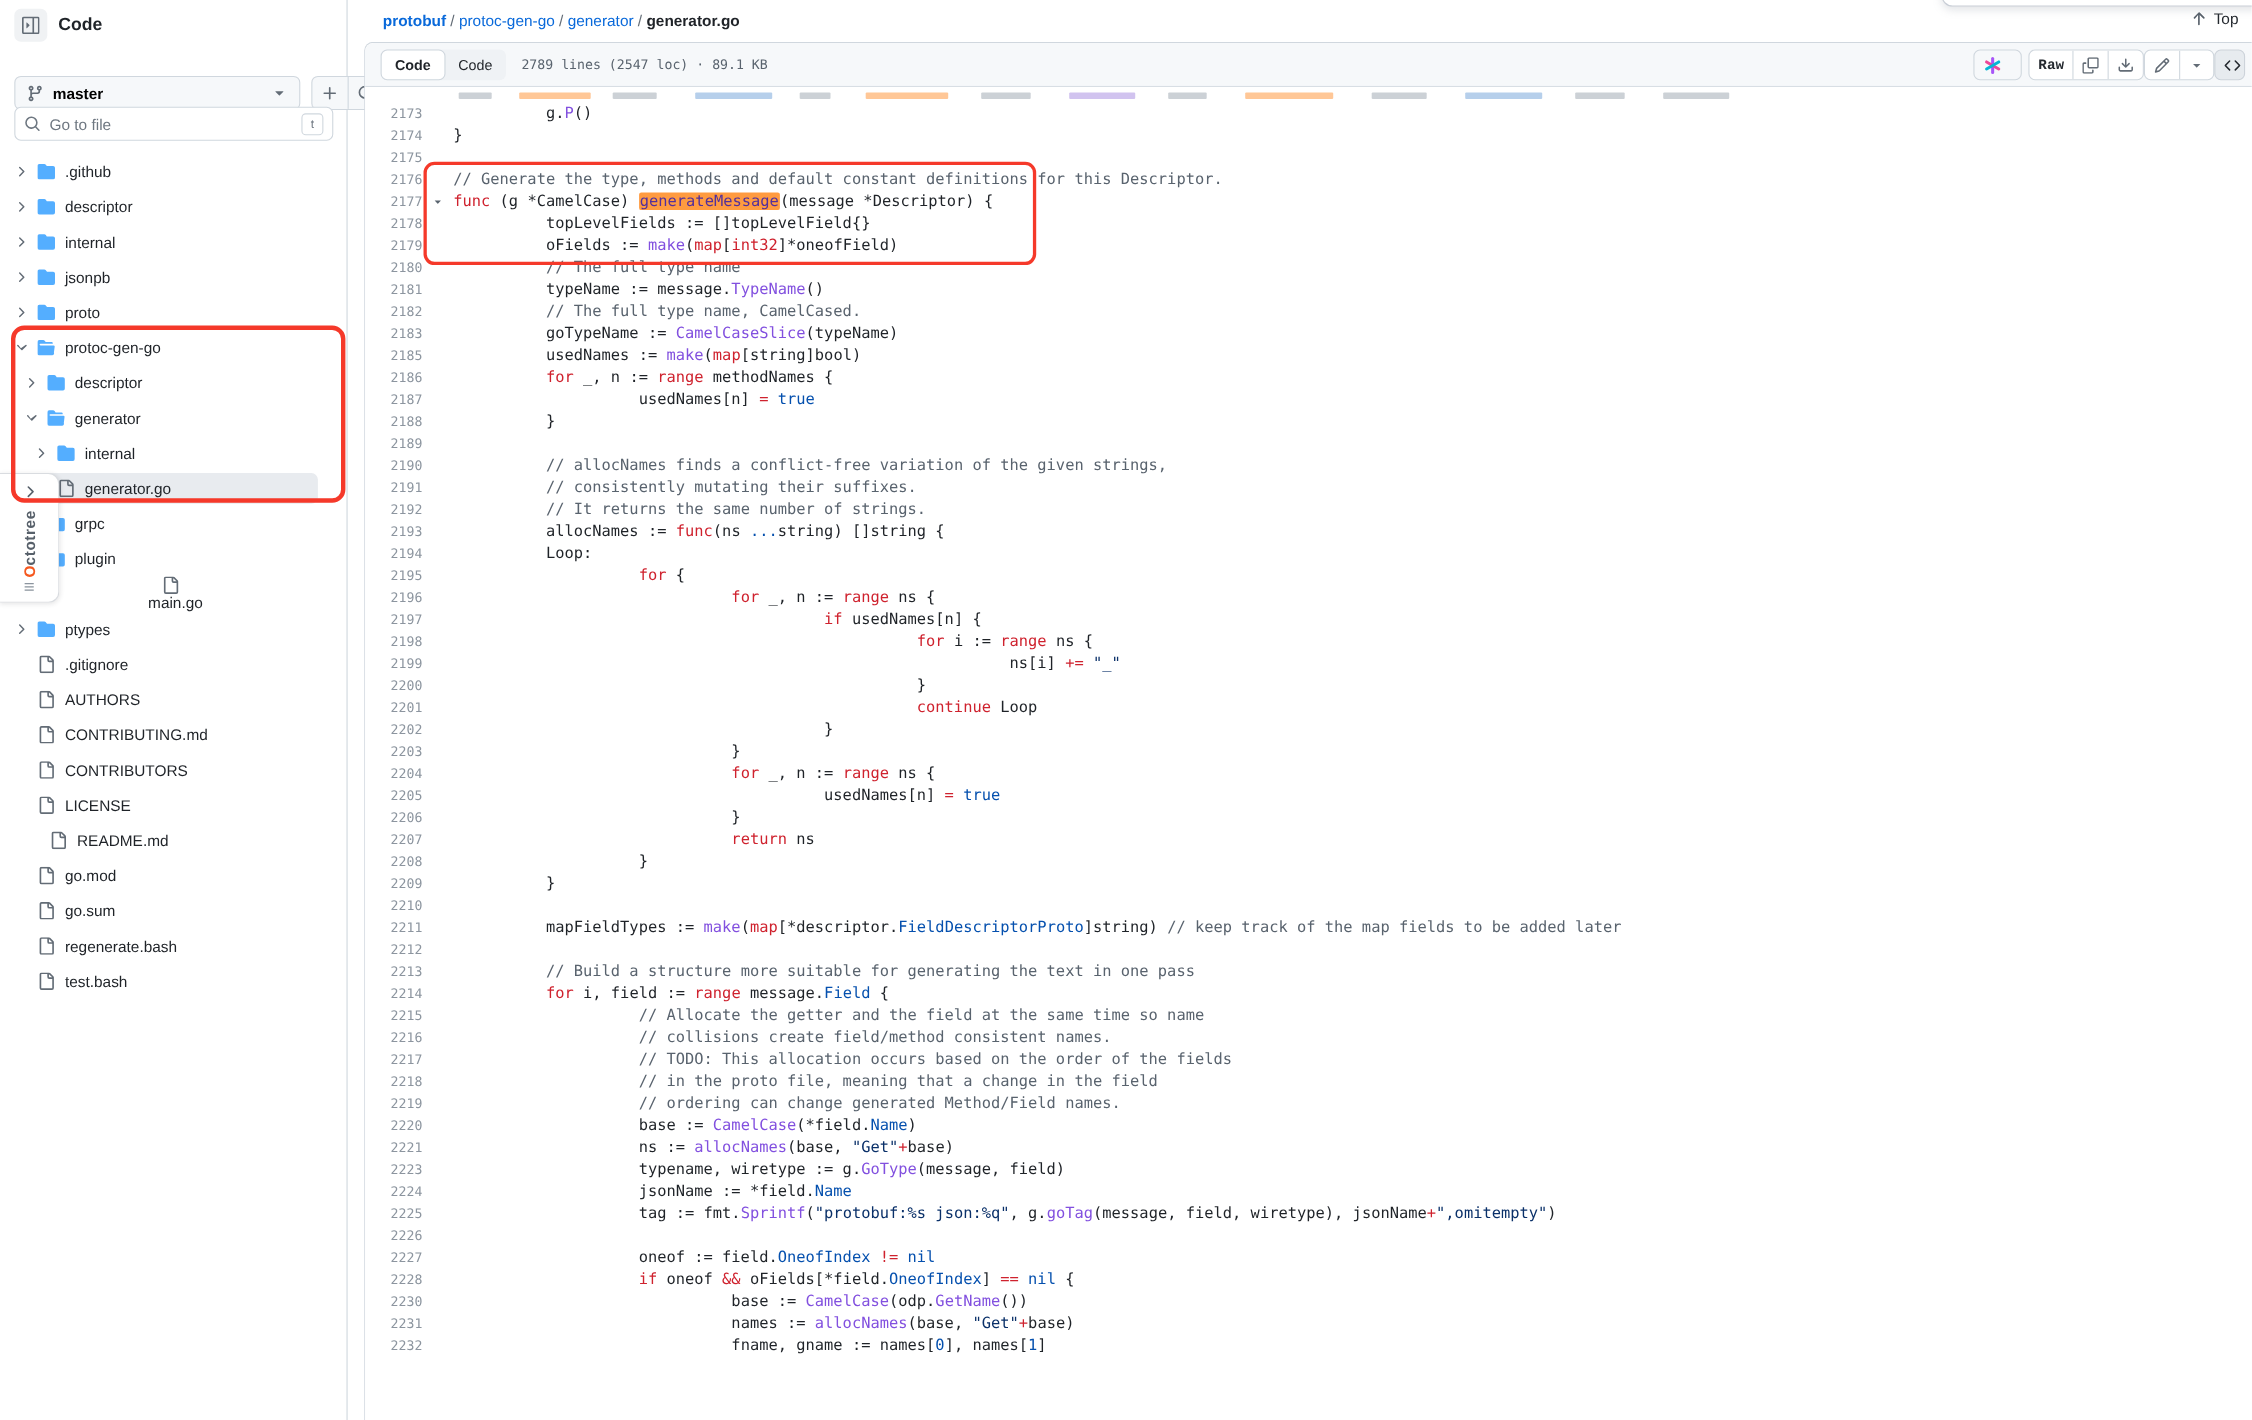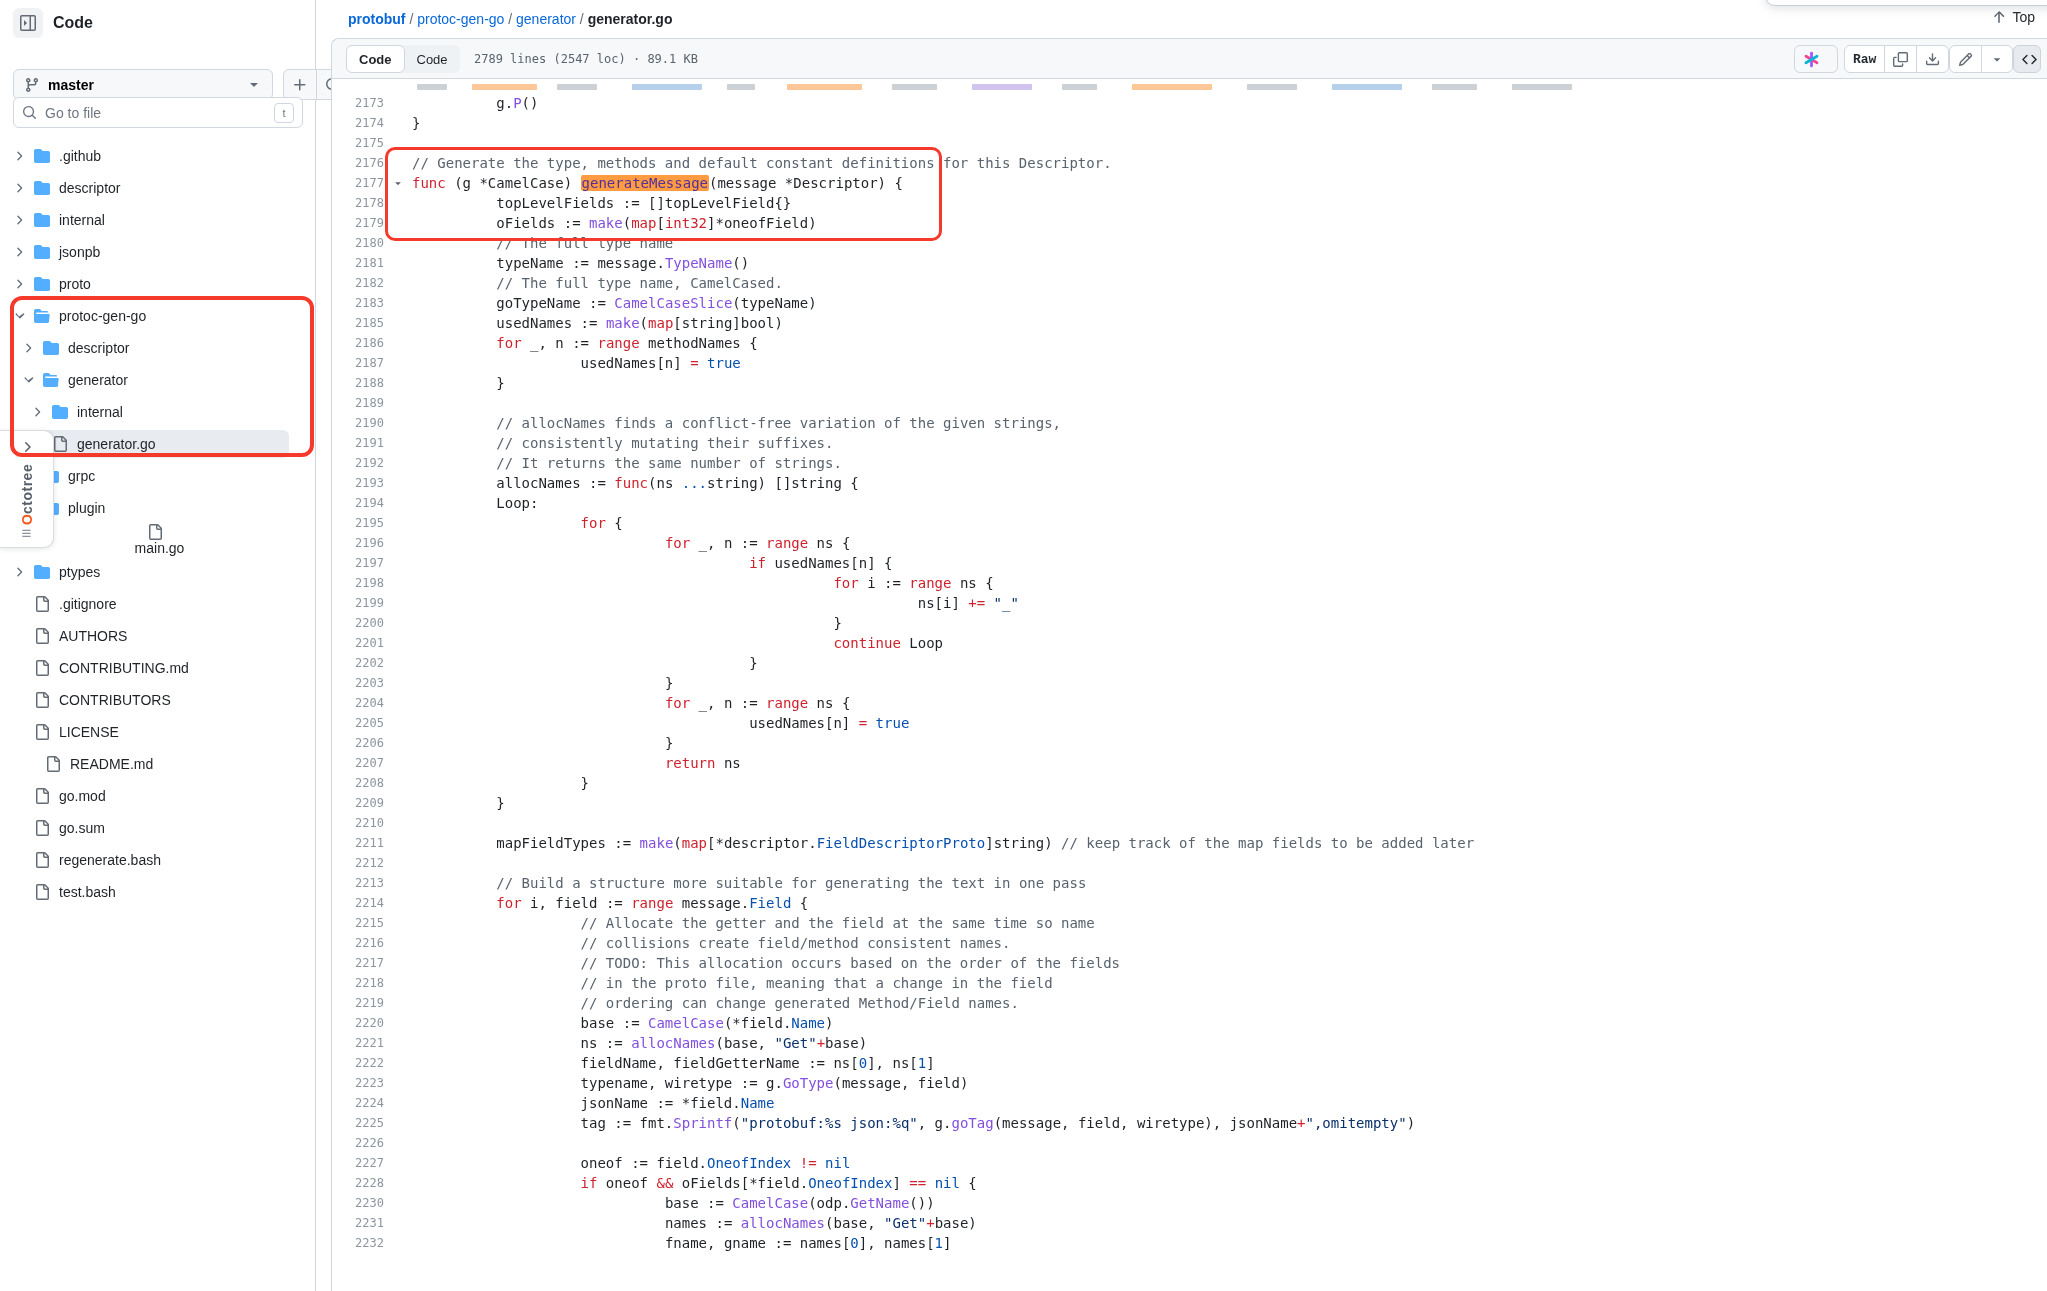--- a/index.html
+++ b/index.html
@@ -573,21 +573,20 @@
         <div class="crow"><span class="ln">2212</span><span class="chslot"></span><span class="ctext"></span></div>
         <div class="crow"><span class="ln">2213</span><span class="chslot"></span><span class="ctext"><span class="sm">	// Build a structure more suitable for generating the text in one pass</span></span></div>
         <div class="crow"><span class="ln">2214</span><span class="chslot"></span><span class="ctext"><span class="sd">	</span><span class="sk">for</span><span class="sd"> i, field := </span><span class="sk">range</span><span class="sd"> message.</span><span class="sc">Field</span><span class="sd"> {</span></span></div>
         <div class="crow"><span class="ln">2215</span><span class="chslot"></span><span class="ctext"><span class="sm">		// Allocate the getter and the field at the same time so name</span></span></div>
         <div class="crow"><span class="ln">2216</span><span class="chslot"></span><span class="ctext"><span class="sm">		// collisions create field/method consistent names.</span></span></div>
         <div class="crow"><span class="ln">2217</span><span class="chslot"></span><span class="ctext"><span class="sm">		// TODO: This allocation occurs based on the order of the fields</span></span></div>
         <div class="crow"><span class="ln">2218</span><span class="chslot"></span><span class="ctext"><span class="sm">		// in the proto file, meaning that a change in the field</span></span></div>
         <div class="crow"><span class="ln">2219</span><span class="chslot"></span><span class="ctext"><span class="sm">		// ordering can change generated Method/Field names.</span></span></div>
         <div class="crow"><span class="ln">2220</span><span class="chslot"></span><span class="ctext"><span class="sd">		base := </span><span class="sf">CamelCase</span><span class="sd">(*field.</span><span class="sc">Name</span><span class="sd">)</span></span></div>
         <div class="crow"><span class="ln">2221</span><span class="chslot"></span><span class="ctext"><span class="sd">		ns := </span><span class="sf">allocNames</span><span class="sd">(base, </span><span class="ss">"Get"</span><span class="sk">+</span><span class="sd">base)</span></span></div>
-        <div class="crow"><span class="ln">2222</span><span class="chslot"></span><span class="ctext"><span class="sd">		fieldName, fieldGetterName := ns[</span><span class="sc">0</span><span class="sd">], ns[</span><span class="sc">1</span><span class="sd">]</span></span></div>
         <div class="crow"><span class="ln">2223</span><span class="chslot"></span><span class="ctext"><span class="sd">		typename, wiretype := g.</span><span class="sf">GoType</span><span class="sd">(message, field)</span></span></div>
         <div class="crow"><span class="ln">2224</span><span class="chslot"></span><span class="ctext"><span class="sd">		jsonName := *field.</span><span class="sc">Name</span></span></div>
         <div class="crow"><span class="ln">2225</span><span class="chslot"></span><span class="ctext"><span class="sd">		tag := fmt.</span><span class="sf">Sprintf</span><span class="sd">(</span><span class="ss">"protobuf:%s json:%q"</span><span class="sd">, g.</span><span class="sf">goTag</span><span class="sd">(message, field, wiretype), jsonName</span><span class="sk">+</span><span class="ss">",omitempty"</span><span class="sd">)</span></span></div>
         <div class="crow"><span class="ln">2226</span><span class="chslot"></span><span class="ctext"></span></div>
         <div class="crow"><span class="ln">2227</span><span class="chslot"></span><span class="ctext"><span class="sd">		oneof := field.</span><span class="sc">OneofIndex</span><span class="sd"> </span><span class="sk">!=</span><span class="sd"> </span><span class="sc">nil</span></span></div>
         <div class="crow"><span class="ln">2228</span><span class="chslot"></span><span class="ctext"><span class="sd">		</span><span class="sk">if</span><span class="sd"> oneof </span><span class="sk">&amp;&amp;</span><span class="sd"> oFields[*field.</span><span class="sc">OneofIndex</span><span class="sd">] </span><span class="sk">==</span><span class="sd"> </span><span class="sc">nil</span><span class="sd"> {</span></span></div>
         <div class="crow"><span class="ln">2230</span><span class="chslot"></span><span class="ctext"><span class="sd">			base := </span><span class="sf">CamelCase</span><span class="sd">(odp.</span><span class="sf">GetName</span><span class="sd">())</span></span></div>
         <div class="crow"><span class="ln">2231</span><span class="chslot"></span><span class="ctext"><span class="sd">			names := </span><span class="sf">allocNames</span><span class="sd">(base, </span><span class="ss">"Get"</span><span class="sk">+</span><span class="sd">base)</span></span></div>
         <div class="crow"><span class="ln">2232</span><span class="chslot"></span><span class="ctext"><span class="sd">			fname, gname := names[</span><span class="sc">0</span><span class="sd">], names[</span><span class="sc">1</span><span class="sd">]</span></span></div>
       </div>

